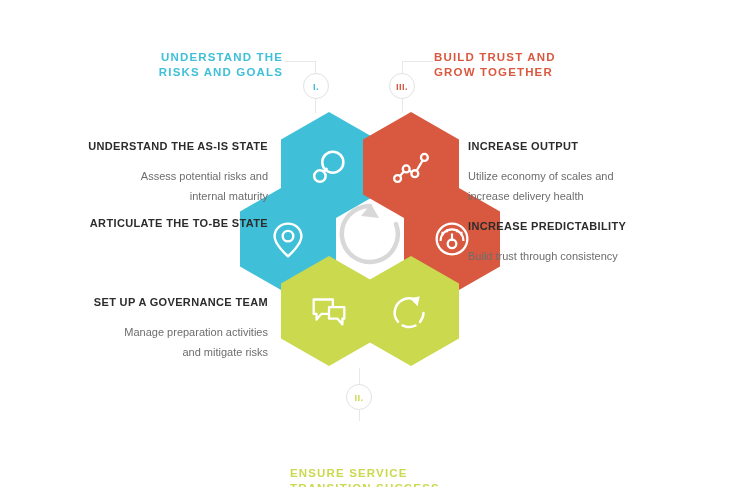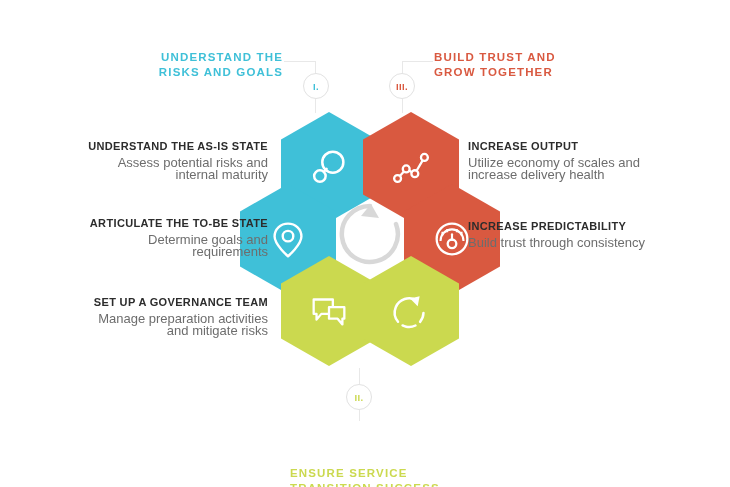--- a/index.html
+++ b/index.html
@@ -64,22 +64,22 @@
 
   #center-arrow { position: absolute; left: 330px; top: 194px; width: 80px; height: 80px; }
 
   
   .item { position: absolute; width: 240px; }
   .item .t {
     font-size: 11px; font-weight: bold; letter-spacing: .35px;
     color: #2c2c2c; line-height: 15px; text-transform: uppercase;
   }
   .item .d {
-    font-size: 13px; color: #6d6d6d; line-height: 12px;
-    margin-top: 3px; white-space: pre-line;
+    font-size: 11px; color: #6d6d6d; line-height: 20px;
+    margin-top: 12px; white-space: pre-line;
   }
   .left  { text-align: right; }
   .right { text-align: left; }
 
   #item-1 { left: 28px;  top: 139px; }
   #item-2 { left: 28px;  top: 216px; }
   #item-3 { left: 28px;  top: 295px; }
   #item-4 { left: 468px; top: 139px; }
   #item-5 { left: 468px; top: 219px; }
   #item-6 { left: 468px; top: 295px; }
@@ -174,22 +174,20 @@
     </svg>
   </div>
 
   <div class="item left" id="item-1">
     <div class="t">UNDERSTAND THE AS-IS STATE</div>
     <div class="d">Assess potential risks and
 internal maturity</div>
   </div>
   <div class="item left" id="item-2">
     <div class="t">ARTICULATE THE TO-BE STATE</div>
-    <div class="d">Determine goals and
-requirements</div>
   </div>
   <div class="item left" id="item-3">
     <div class="t">SET UP A GOVERNANCE TEAM</div>
     <div class="d">Manage preparation activities
 and mitigate risks</div>
   </div>
   <div class="item right" id="item-4">
     <div class="t">INCREASE OUTPUT</div>
     <div class="d">Utilize economy of scales and
 increase delivery health</div>

